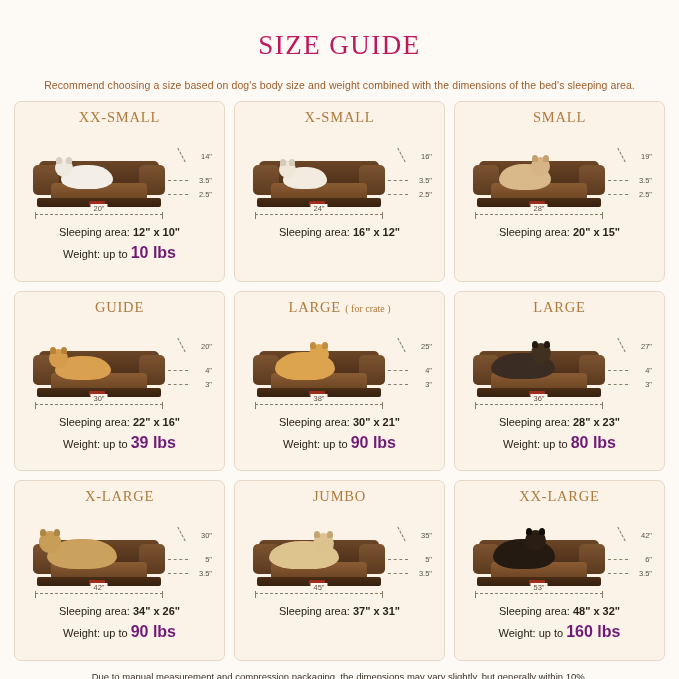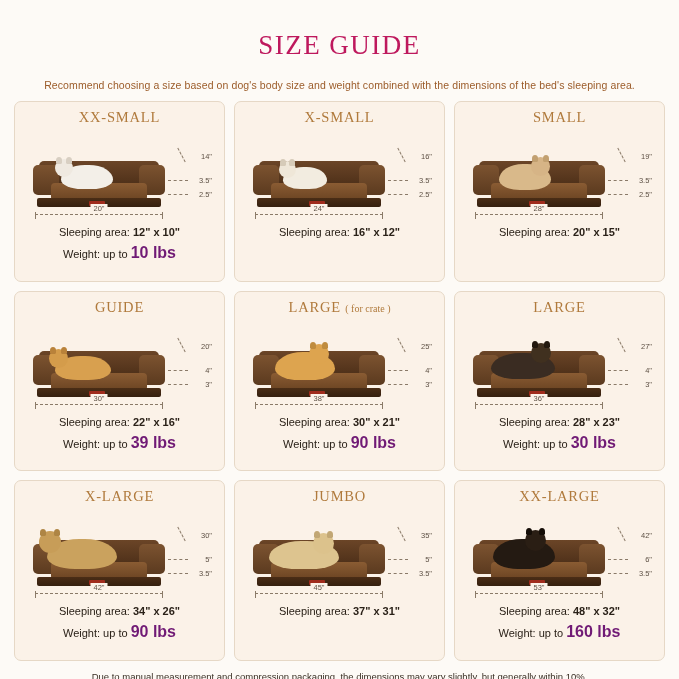--- a/index.html
+++ b/index.html
@@ -435,21 +435,21 @@
         <div class="h h2" style="bottom:22px;">4"</div>
         <div class="tick" style="bottom:12px;"></div>
         <div class="h h3" style="bottom:8px;">3"</div>
       </div>
     </div>
     <div class="specs">
       <div class="spec-line">
         <span class="sa-label">Sleeping area: </span><b class="sa-val">28" x 23"</b>
       </div>
       <div class="spec-line">
-        <span class="w-label">Weight: up to </span><span class="weight-val">30 lbs</span>
+        <span class="w-label">Weight: up to </span><span class="weight-val">80 lbs</span>
       </div>
     </div>
   </div>
 
   <div class="card">
     <div class="card-title">
       <span class="t">X-LARGE</span> <span class="sub"></span>
     </div>
     <div class="figure">
       <div class="bed">

